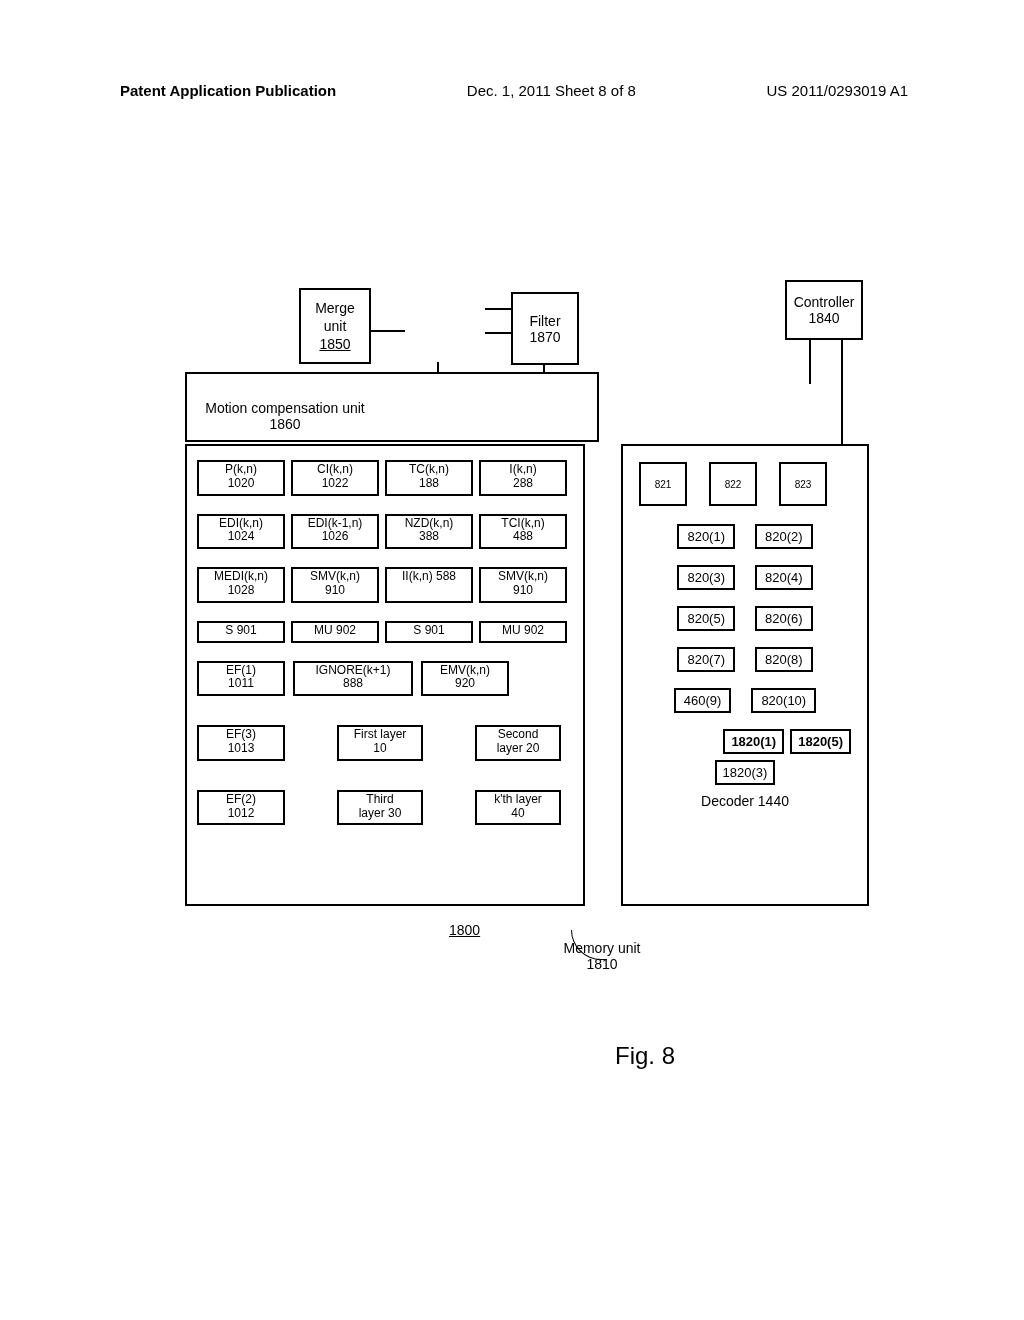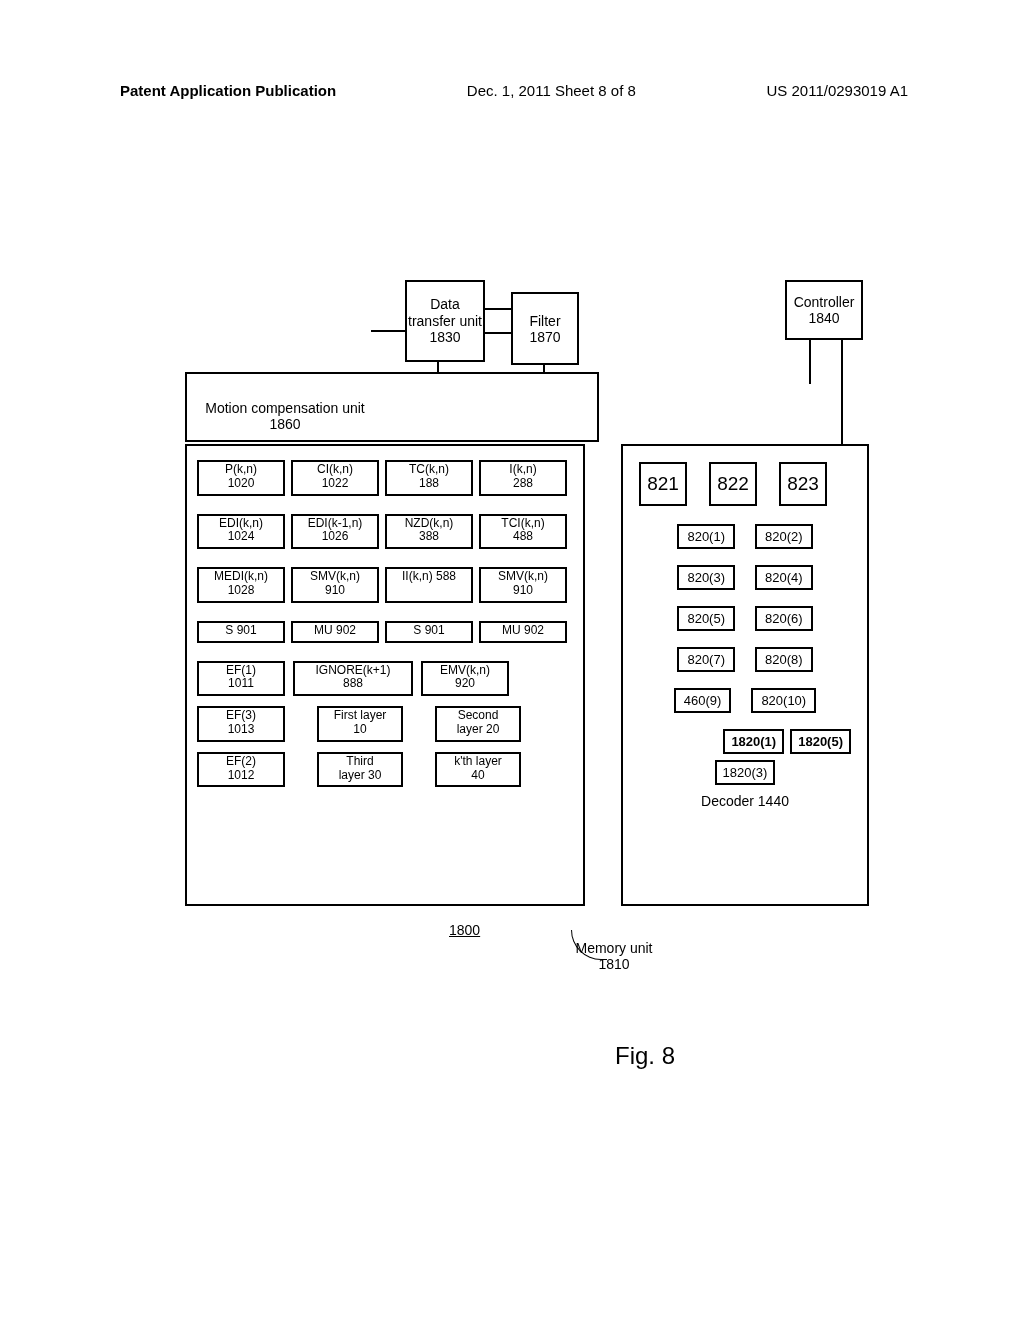--- a/index.html
+++ b/index.html
@@ -98,64 +98,68 @@
     column-gap: 6px;
     row-gap: 18px;
   }
   .b { border: 2px solid #000; font-size: 12px; text-align: center; padding: 1px 2px 3px 2px; line-height: 1.15; }
   .b .over { text-decoration: overline; display:inline-block; }
 
   .memrow5 { display:flex; gap: 8px; margin-top: 18px; }
   .memrow5 .b { width: 88px; }
   .memrow5 .wide { width: 120px; }
 
-  .memrowX { display:flex; gap: 32px; margin-top: 10px; }
+  .memrowX { display:flex; gap: 52px; margin-top: 29px; }
   .memrowX .b { width: 88px; }
   .memrowX .lb { width: 86px; }
 
   .decoder {
     width: 248px; height: 462px; border: 2px solid #000; position: relative;
     padding: 16px 16px;
   }
   .decoder .drow { display:flex; gap: 22px; margin-bottom: 18px; }
-  .decoder .sm { width: 48px; height: 44px; border: 2px solid #000; font-size: 19px; display:flex; align-items:center; justify-content:center; }
+  .decoder .sm { width: 48px; height: 44px; border: 2px solid #000; font-size: 10px; display:flex; align-items:center; justify-content:center; }
   .decoder .drow2 { display:flex; gap: 20px; margin-bottom: 16px; justify-content:center;}
   .decoder .md { border: 2px solid #000; font-size: 13px; padding: 3px 8px; }
   .decoder .drow3 { display:flex; gap: 6px; margin-bottom: 6px; justify-content:flex-end;font-weight:bold;}
   .decoder .mdw { border: 2px solid #000; font-size: 13px; padding: 3px 6px; }
   .dec-center { text-align:center; margin-top:2px; }
   .dec-label { text-align:center; font-size: 14px; margin-top: 8px; }
 
   .undernum { position:absolute; left: 264px; top: 642px; font-size:14px; text-decoration: underline; }
   .leadline {
     position:absolute; top: 650px; left: 386px; width: 36px; height: 30px;
     border-left: 1px solid #000; border-bottom: 1px solid #000;
     border-bottom-left-radius: 30px;
   }
-  .memlabel { position:absolute; top: 660px; left: 384px; font-size:14px; text-align:center; width: 90px; line-height:1.15; }
+  .memlabel { position:absolute; top: 660px; left: 372px; font-size:14px; text-align:center; width: 90px; line-height:1.15; }
 
   .figlabel { position:absolute; top: 762px; left: 430px; font-size: 24px; }
 </style>
 </head>
 <body>
 
 <div class="header">
   <span class="header-left">Patent Application Publication</span>
   <span>Dec. 1, 2011  Sheet 8 of 8</span>
   <span>US 2011/0293019 A1</span>
 </div>
 
 <div class="diagram-wrap">
 
   <div class="toprow">
     <div class="topleft">
       <div class="mcu">
         <div class="mcu-label">Motion compensation unit 1860</div>
       </div>
-      <div class="dtu">Data transfer unit 1830</div>
+      <div class="merge">
+        <span>Merge</span>
+        <span>unit</span>
+        <span class="uline">1850</span>
+      </div>
       <div class="filter">
         <span>Filter</span>
         <span>1870</span>
       </div>
       <div class="conn c1"></div>
       <div class="conn c2"></div>
       <div class="conn c3"></div>
       <div class="conn c4"></div>
       <div class="conn c5"></div>
     </div>

